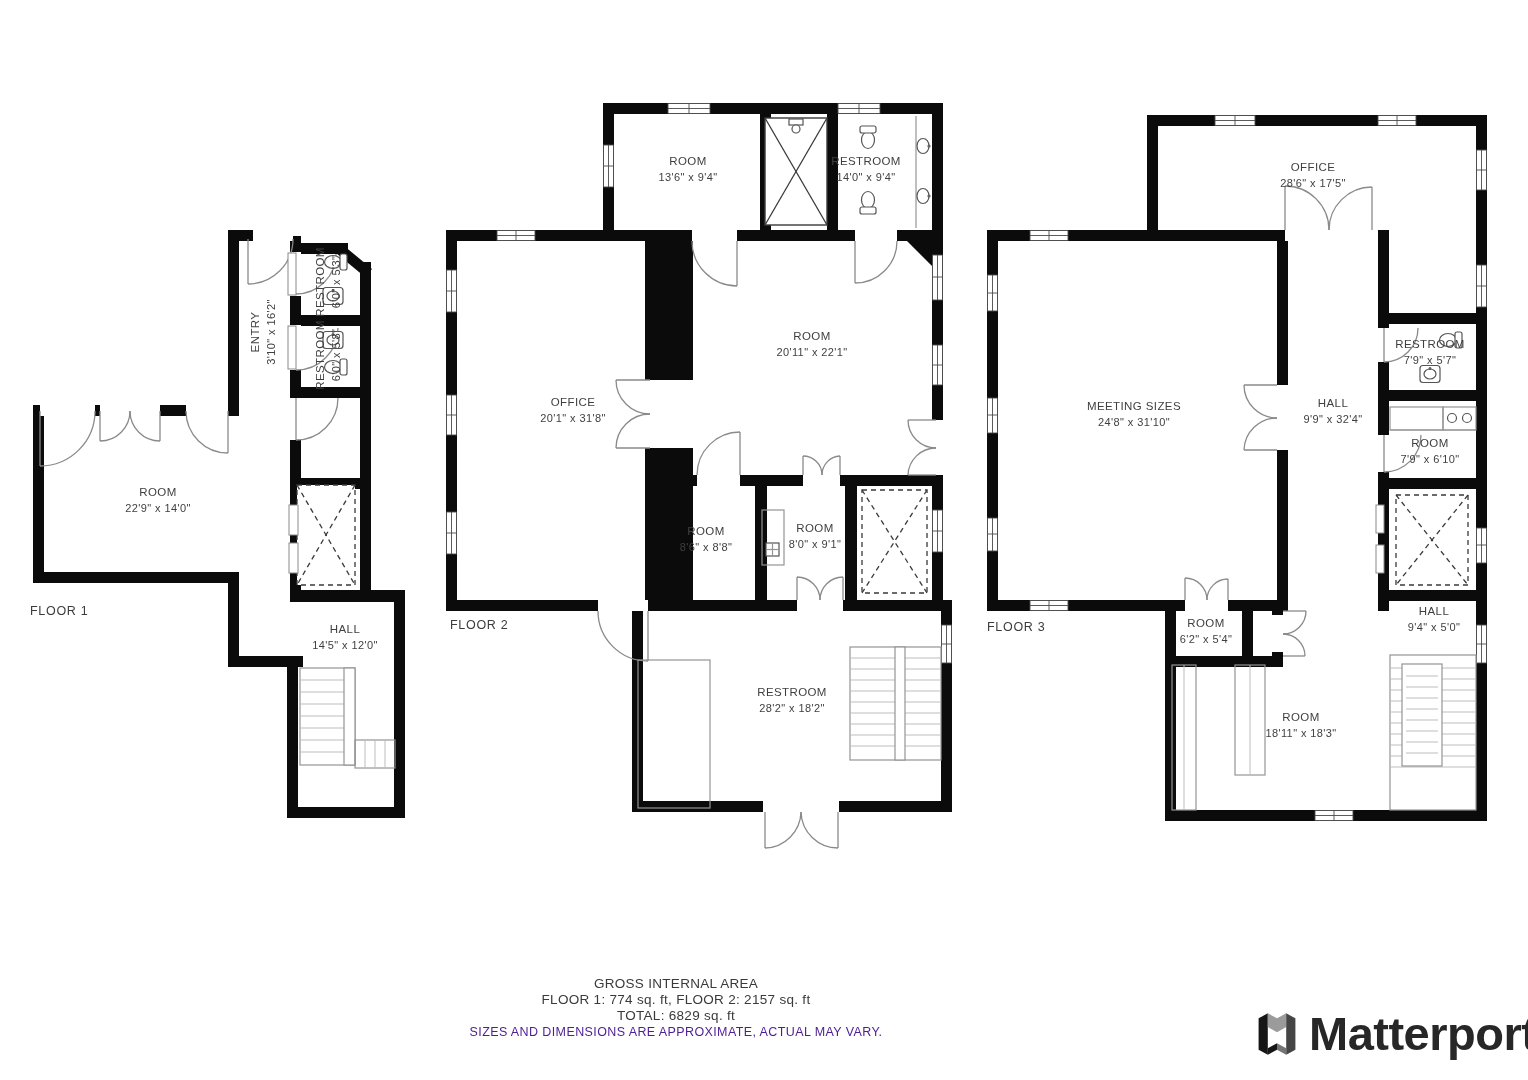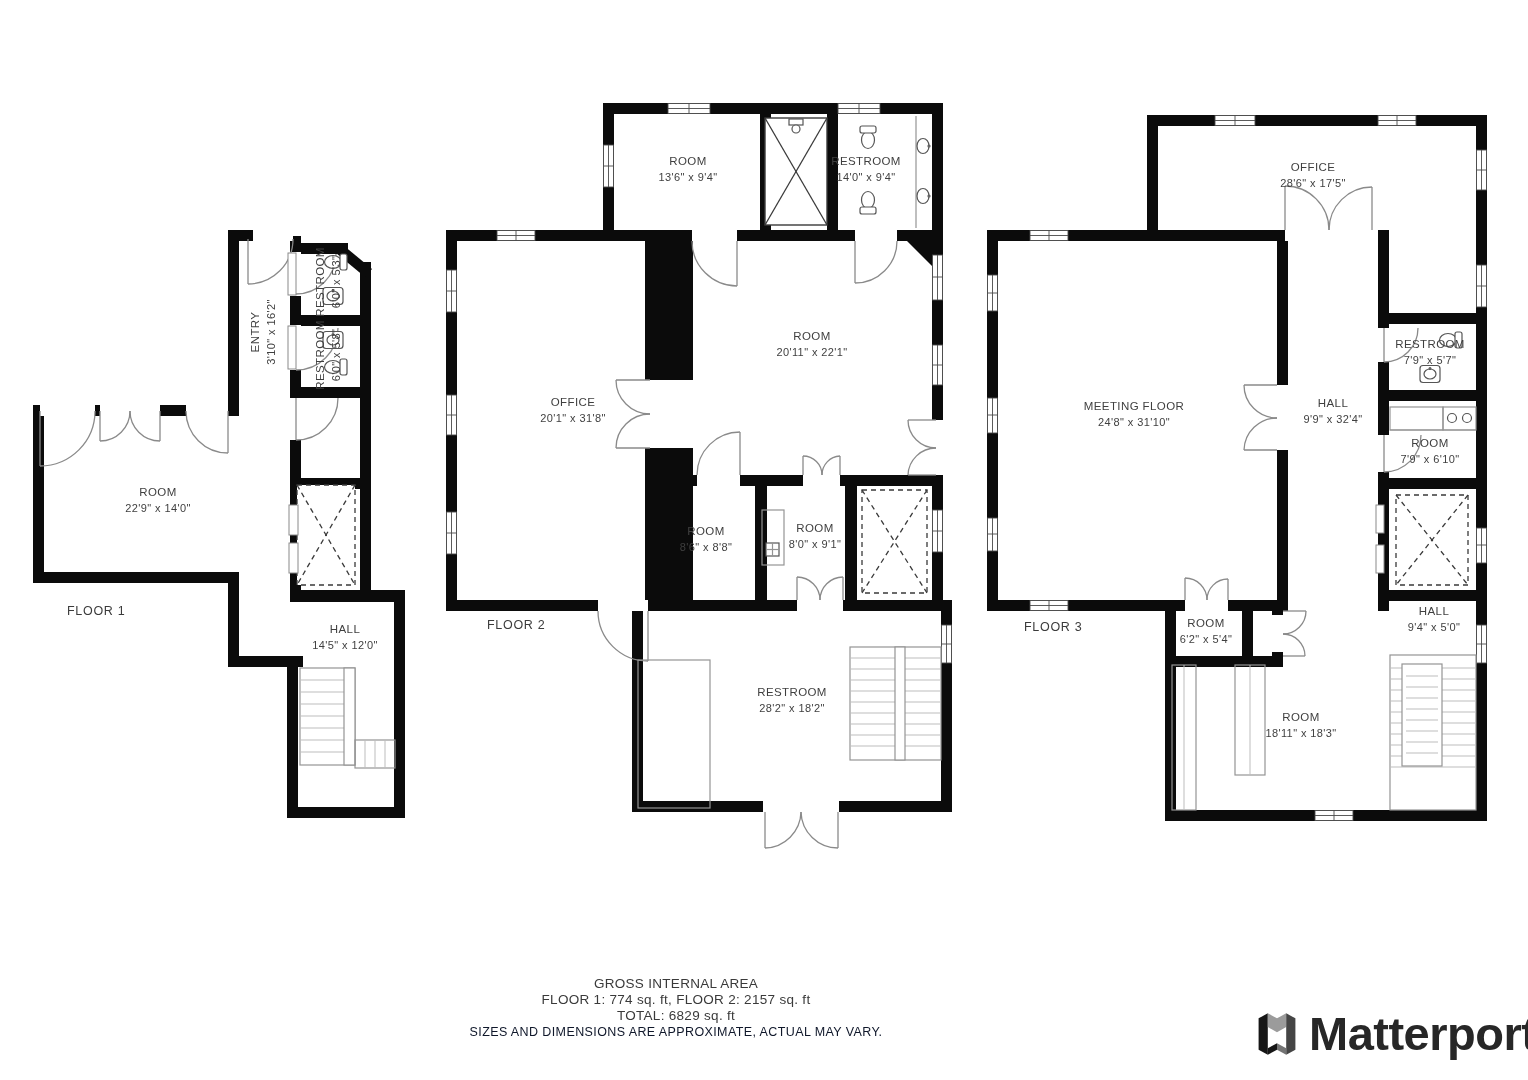--- a/index.html
+++ b/index.html
@@ -4,24 +4,24 @@
 <style>
   html,body{margin:0;padding:0;background:#ffffff;}
   #canvas{position:relative;width:1528px;height:1080px;background:#ffffff;overflow:hidden;
           font-family:"Liberation Sans","DejaVu Sans",sans-serif;}
   #plan-svg{position:absolute;left:0;top:0;}
   .lbl{position:absolute;transform:translate(-50%,-50%);text-align:center;white-space:nowrap;
        color:#3f3f3f;line-height:1.45;letter-spacing:0.4px;}
   .lbl .nm{font-size:11.5px;}
   .lbl .dm{font-size:11px;}
   .lbl.rot{transform:translate(-50%,-50%) rotate(-90deg);}
-  .tag{position:absolute;font-size:12.5px;color:#3b3b3b;letter-spacing:0.7px;margin-left:37px;}
+  .tag{position:absolute;font-size:12.5px;color:#3b3b3b;letter-spacing:0.7px;}
   #footer{position:absolute;left:0;top:976px;width:1352px;text-align:center;color:#3a3a3a;}
   #footer .f-line{font-size:13.5px;line-height:16px;letter-spacing:0.3px;}
-  #footer .f-disc{font-size:12.5px;line-height:17px;color:#0f172a;letter-spacing:0.4px;}
+  #footer .f-disc{font-size:12.5px;line-height:17px;color:#4c1d95;letter-spacing:0.4px;}
   #brand{position:absolute;left:1254px;top:1006px;display:flex;align-items:center;gap:9px;}
   #brand .brand-text{font-size:47px;font-weight:bold;color:#272727;letter-spacing:-0.5px;}
   svg .wall{fill:#0b0b0b;}
   svg .open{fill:#ffffff;}
   svg .arc{stroke:#8a8a8a;stroke-width:1.3;fill:none;}
   svg .leafbox{fill:#ffffff;stroke:#8a8a8a;stroke-width:1;}
   svg .furn{stroke:#949494;stroke-width:1.2;fill:none;}
   svg .furnw{stroke:#949494;stroke-width:1.2;fill:#ffffff;}
   svg .tread{stroke:#bdbdbd;stroke-width:1;}
   svg .win{fill:#ffffff;stroke:#4a4a4a;stroke-width:0.9;}
@@ -486,21 +486,21 @@
   <div class="nm">RESTROOM</div>
   <div class="dm">28'2" x 18'2"</div>
 </div>
 <div class="tag" style="left:450px;top:618px">FLOOR 2</div>
 
 <div class="lbl" style="left:1313px;top:175px">
   <div class="nm">OFFICE</div>
   <div class="dm">28'6" x 17'5"</div>
 </div>
 <div class="lbl" style="left:1134px;top:414px">
-  <div class="nm">MEETING FLOOR</div>
+  <div class="nm">MEETING SIZES</div>
   <div class="dm">24'8" x 31'10"</div>
 </div>
 <div class="lbl" style="left:1333px;top:411px">
   <div class="nm">HALL</div>
   <div class="dm">9'9" x 32'4"</div>
 </div>
 <div class="lbl" style="left:1430px;top:352px">
   <div class="nm">RESTROOM</div>
   <div class="dm">7'9" x 5'7"</div>
 </div>

